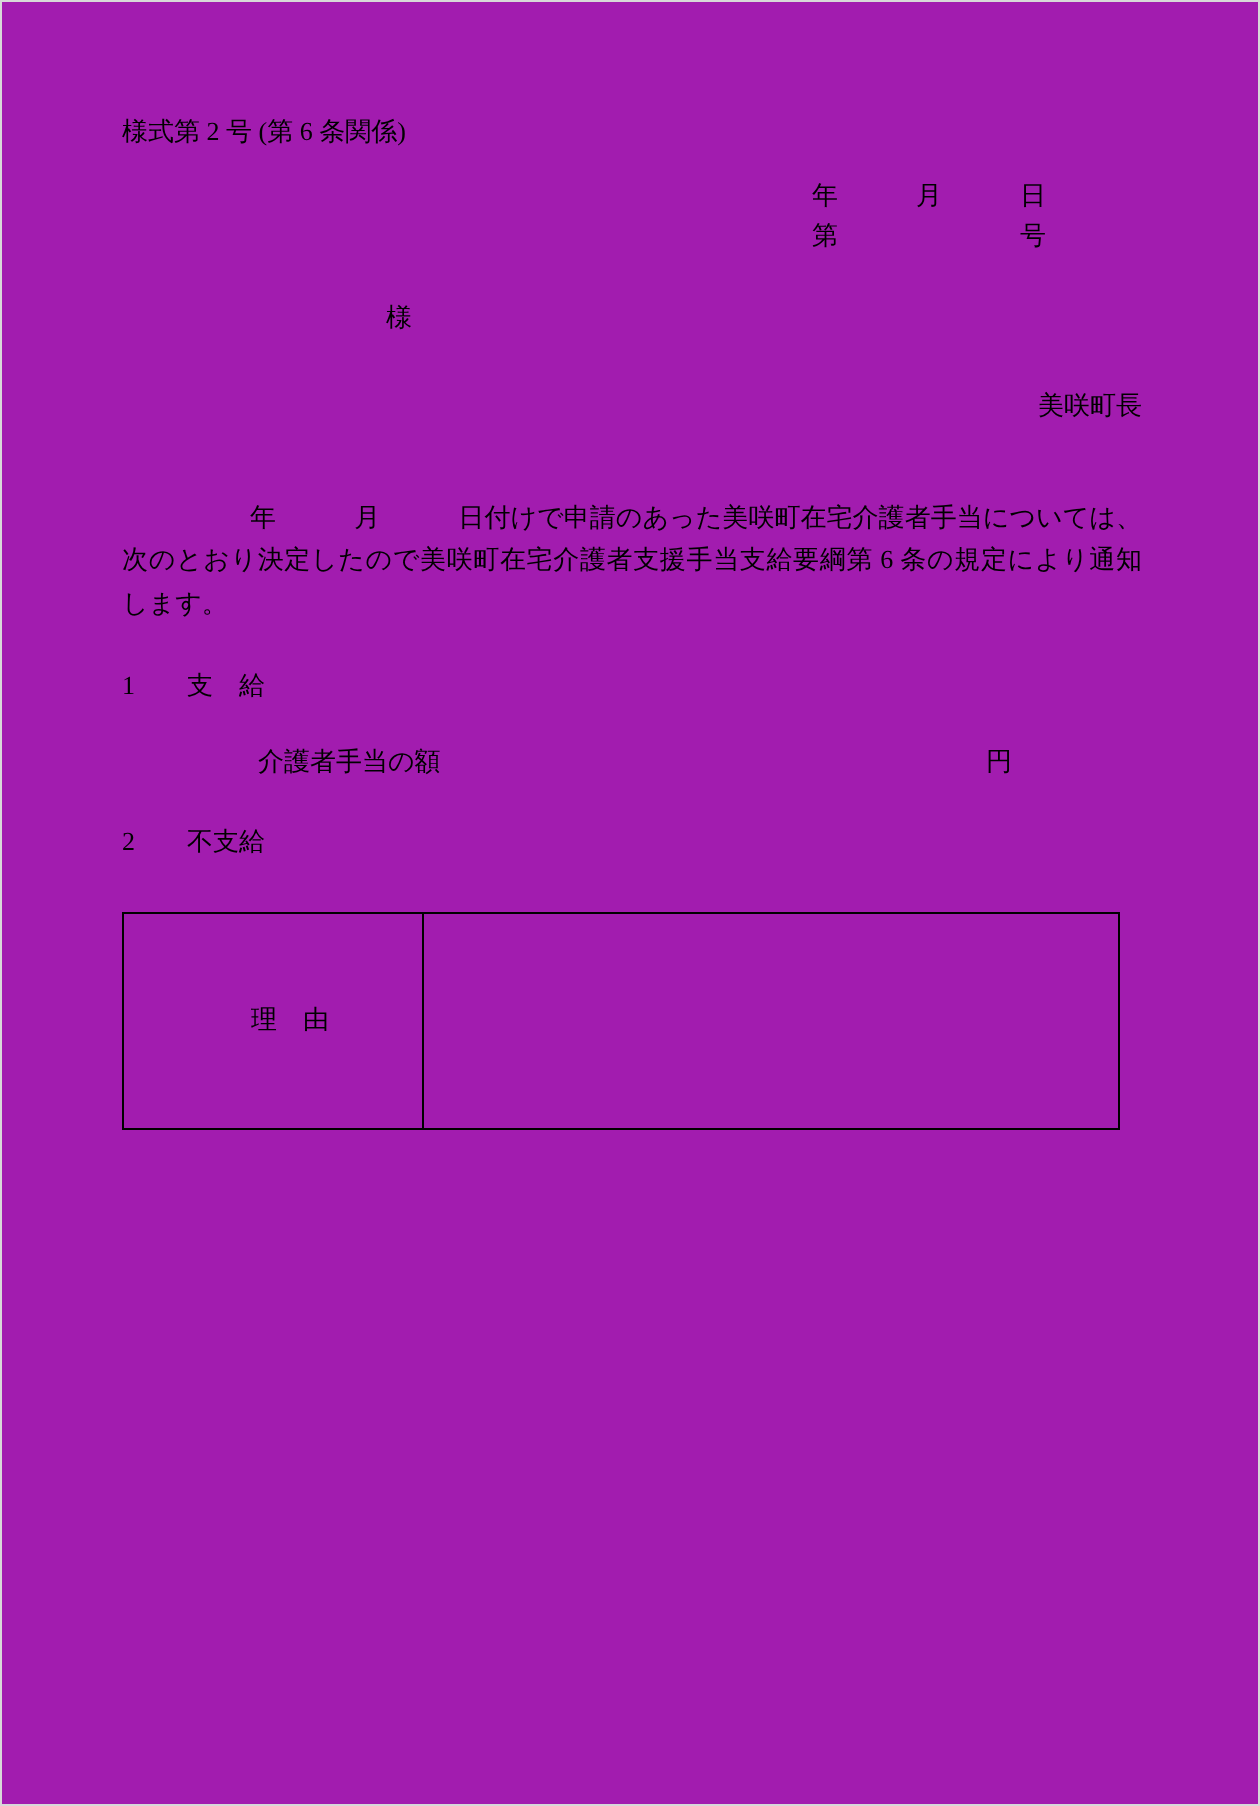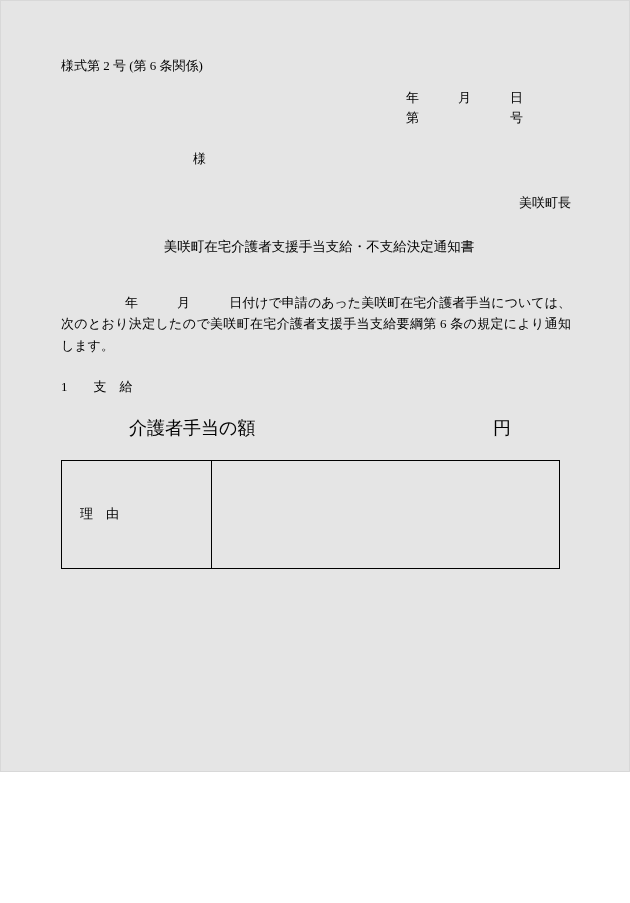--- a/index.html
+++ b/index.html
@@ -7,22 +7,22 @@
     padding: 0;
     background: #ffffff;
   }
   body {
     font-family: "Liberation Serif", "DejaVu Serif", serif;
     color: #000000;
   }
   .page {
     position: relative;
     width: 630px;
-    height: 772px;
-    background: #e5e5e5;
+    height: 903px;
+    background: #a21caf;
     border: 1px solid #d8d8d8;
     box-sizing: border-box;
     overflow: hidden;
     text-decoration: underline;
   }
   .content {
     position: absolute;
     left: 60px;
     top: 55px;
     width: 510px;
@@ -70,21 +70,21 @@
     display: inline-block;
     width: 64px;
   }
   .section {
     margin-top: 22px;
     font-size: 13px;
     white-space: pre;
   }
   .amount-row {
     margin-top: 20px;
-    font-size: 18px;
+    font-size: 13px;
     position: relative;
     height: 18px;
     text-align: center;
   }
   .amount-row .label {
     position: absolute;
     left: 68px;
   }
   .amount-row .unit {
     position: absolute;
@@ -97,20 +97,21 @@
     table-layout: fixed;
   }
   .reason-table td {
     border: 1px solid #000000;
     height: 105px;
     vertical-align: middle;
     font-size: 13px;
   }
   .reason-table td.cell-label {
     width: 130px;
+    text-align: center;
     padding-left: 18px;
     white-space: pre;
   }
   .reason-table td.cell-value {
     width: 345px;
   }
 </style>
 </head>
 <body>
 
@@ -121,31 +122,31 @@
 
     <div class="right-block">
       <div class="line">年　　　月　　　日</div>
       <div class="line">第　　　　　　　号</div>
     </div>
 
     <div class="sama">様</div>
 
     <div class="issuer">美咲町長</div>
 
-    <div class="doc-title">美咲町在宅介護者支援手当支給・不支給決定通知書</div>
 
     <div class="body-para"><span class="indent"></span><span>年　　　月　　　日付けで申請のあった美咲町在宅介護者手当については、次のとおり決定したので美咲町在宅介護者支援手当支給要綱第 6 条の規定により通知します。</span></div>
 
     <div class="section"><span>1</span>　　<span>支　給</span></div>
 
     <div class="amount-row">
       <span class="label">介護者手当の額</span>
       <span class="unit">円</span>
     </div>
 
+    <div class="section"><span>2</span>　　<span>不支給</span></div>
 
     <table class="reason-table">
       <tbody>
           <tr>
         <td class="cell-label">理　由</td>
         <td class="cell-value"></td>
       </tr>
     </tbody>
       </table>
 

